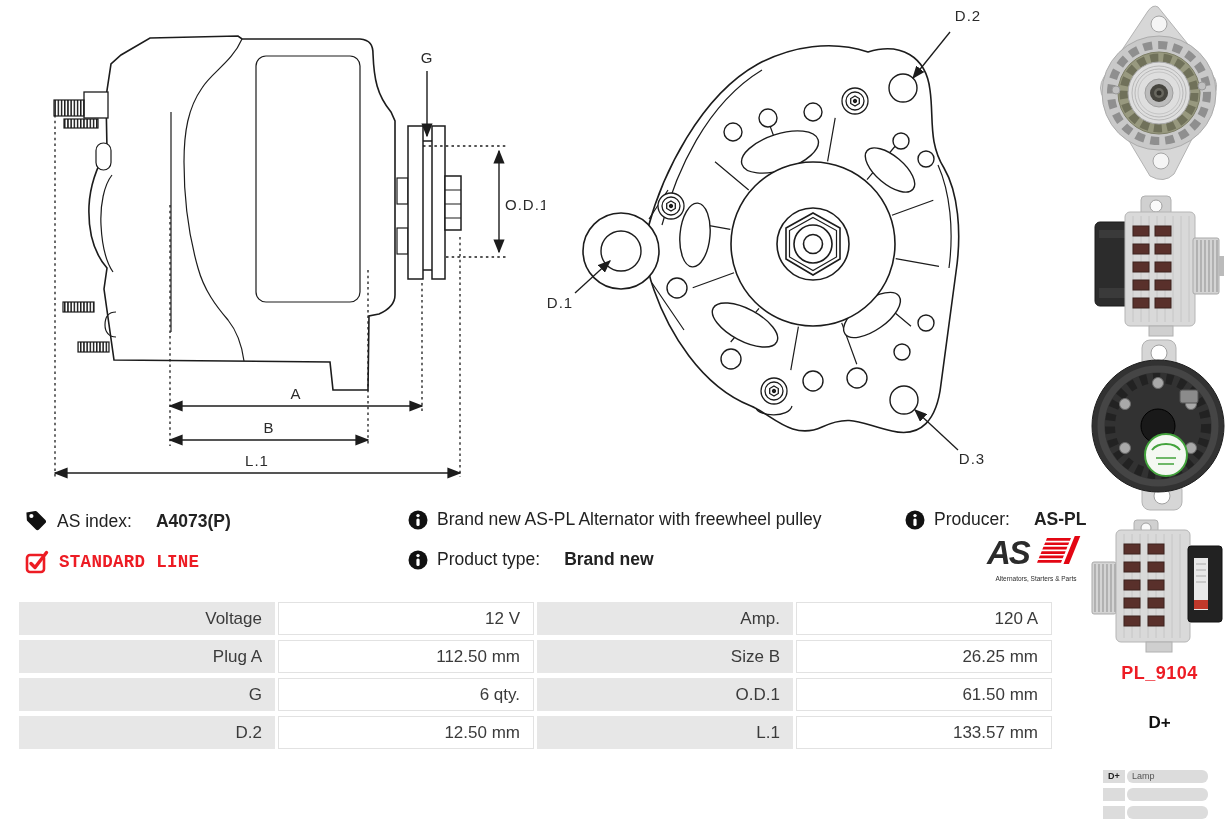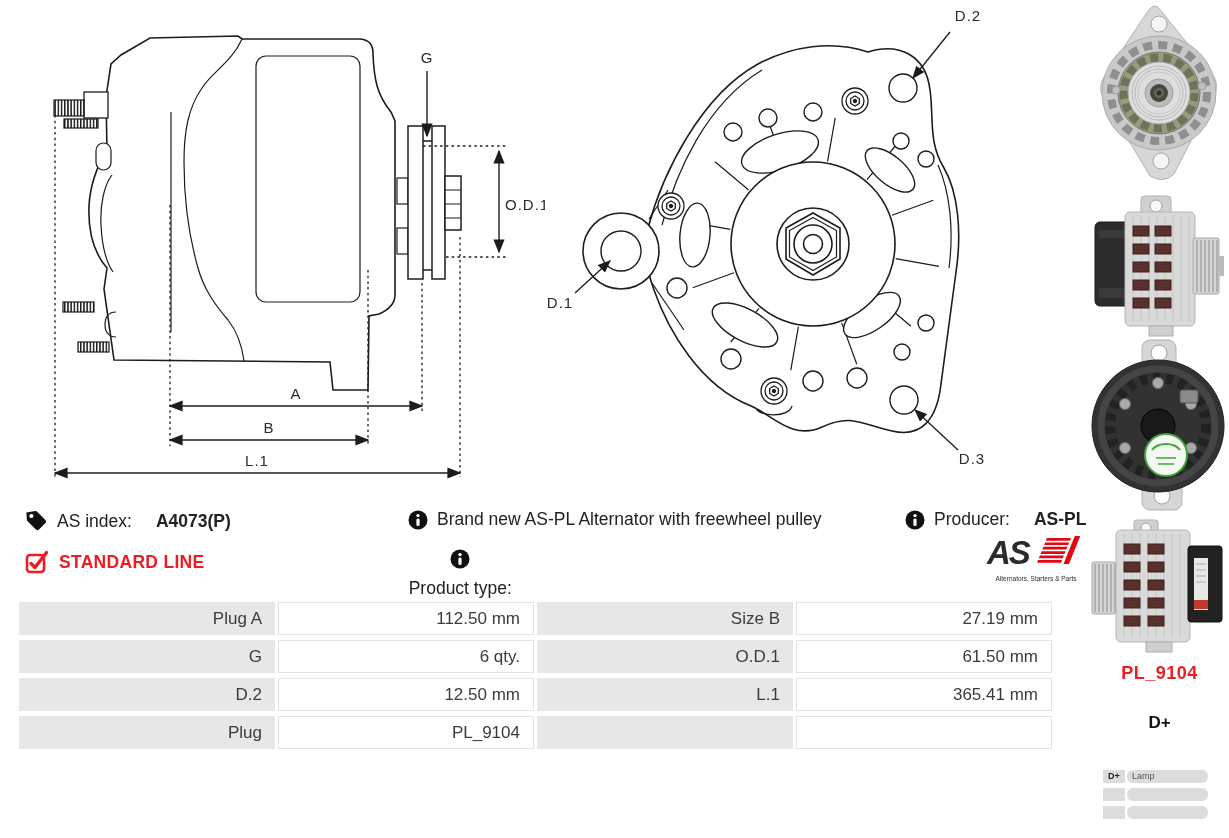--- a/index.html
+++ b/index.html
@@ -3,21 +3,21 @@
 <meta charset="utf-8">
 <style>
   html,body{margin:0;padding:0;}
   body{width:1229px;height:838px;position:relative;background:#fff;overflow:hidden;
        font-family:"Liberation Sans",sans-serif;color:#222;}
   .abs{position:absolute;}
   svg text{font-family:"Liberation Sans",sans-serif;fill:#2b2b2b;}
   .dim-label{font-size:15px;letter-spacing:1px;}
   .info-item{position:absolute;display:flex;align-items:center;gap:9px;font-size:17.5px;color:#222;white-space:nowrap;}
   .info-item b{font-weight:bold;margin-left:15px;}
-  .red-line{color:#ed1c24;font-weight:bold;letter-spacing:0.3px;}
+  .red-line{color:#ed1c24;font-weight:bold;letter-spacing:0.3px;font-family:Liberation Mono, monospace;}
   .ico{flex:0 0 auto;display:block;}
   #spec-table{position:absolute;left:16px;top:597px;border-collapse:separate;border-spacing:3px 5px;}
   #spec-table td{width:256px;height:33px;font-size:17px;color:#3b3b3b;text-align:right;
       padding:0 13px 0 0;box-sizing:border-box;vertical-align:middle;}
   #spec-table td.lbl{background:#e7e7e7;}
   #spec-table td.val{background:#ffffff;border:1px solid #e2e2e2;}
   .photo{position:absolute;}
   #plug-code{position:absolute;left:1090px;top:663px;width:139px;text-align:center;
       font-size:18px;font-weight:bold;color:#ed1c24;letter-spacing:0.5px;}
   #terminal-label{position:absolute;left:1090px;top:713px;width:139px;text-align:center;
@@ -188,21 +188,21 @@
 
 <div class="info-item" style="left:408px;top:509px;justify-content:flex-end;">
   <svg class="ico" width="20" height="20" viewBox="0 0 20 20">
     <circle cx="10" cy="10" r="9.5" fill="#111"></circle>
     <circle cx="10" cy="5.6" r="1.7" fill="#fff"></circle>
     <rect x="8.4" y="8.6" width="3.2" height="7.4" rx="1.5" fill="#fff"></rect>
   </svg>
   <span>Brand new AS-PL Alternator with freewheel pulley</span>
 </div>
 
-<div class="info-item" style="left:408px;top:549px;flex-direction:column;">
+<div class="info-item" style="left:408px;top:549px;">
   <svg class="ico" width="20" height="20" viewBox="0 0 20 20">
     <circle cx="10" cy="10" r="9.5" fill="#111"></circle>
     <circle cx="10" cy="5.6" r="1.7" fill="#fff"></circle>
     <rect x="8.4" y="8.6" width="3.2" height="7.4" rx="1.5" fill="#fff"></rect>
   </svg>
   <span>Product type:</span>
   <b>Brand new</b>
 </div>
 
 <div class="info-item" style="left:905px;top:509px;justify-content:flex-end;">
@@ -225,42 +225,42 @@
     <rect x="63" y="22.6" width="24" height="2.7"></rect>
     <rect x="63" y="27" width="24" height="2.7"></rect>
     <rect x="90" y="3" width="5.5" height="28"></rect>
   </g>
   <text x="50" y="48" text-anchor="middle" font-size="6.5" fill="#8a8a8a">Alternators, Starters &amp; Parts</text>
 </svg>
 
 <table id="spec-table">
   <tbody>
     <tr>
+      <td class="lbl">Voltage</td>
+      <td class="val">12 V</td>
+      <td class="lbl">Amp.</td>
+      <td class="val">120 A</td>
+    </tr>
+    <tr>
       <td class="lbl">Plug A</td>
       <td class="val">112.50 mm</td>
       <td class="lbl">Size B</td>
-      <td class="val">27.19 mm</td>
+      <td class="val">26.25 mm</td>
     </tr>
     <tr>
       <td class="lbl">G</td>
       <td class="val">6 qty.</td>
       <td class="lbl">O.D.1</td>
       <td class="val">61.50 mm</td>
     </tr>
     <tr>
       <td class="lbl">D.2</td>
       <td class="val">12.50 mm</td>
       <td class="lbl">L.1</td>
-      <td class="val">365.41 mm</td>
-    </tr>
-    <tr>
-      <td class="lbl">Plug</td>
-      <td class="val">PL_9104</td>
-      <td class="lbl"></td>
-      <td class="val"></td>
+      <td class="val">133.57 mm</td>
     </tr>
   </tbody>
 </table>
 
 <div class="photo" style="left:1092px;top:4px;width:133px;height:182px;">
   <svg width="133" height="182" viewBox="0 0 133 182">
     <path d="M66,3 L120,70 Q128,80 122,92 L82,170 Q72,180 58,172 L12,95 Q5,84 12,73 L56,7 Q61,0 66,3 Z" fill="#d7d7d7" stroke="#b3b3b3"></path>
     <circle cx="67" cy="20" r="8" fill="#f5f5f5" stroke="#a5a5a5"></circle>
     <circle cx="69" cy="157" r="8" fill="#f5f5f5" stroke="#a5a5a5"></circle>
     <circle cx="67" cy="89" r="57" fill="#c9c9c9" stroke="#ababab"></circle>

